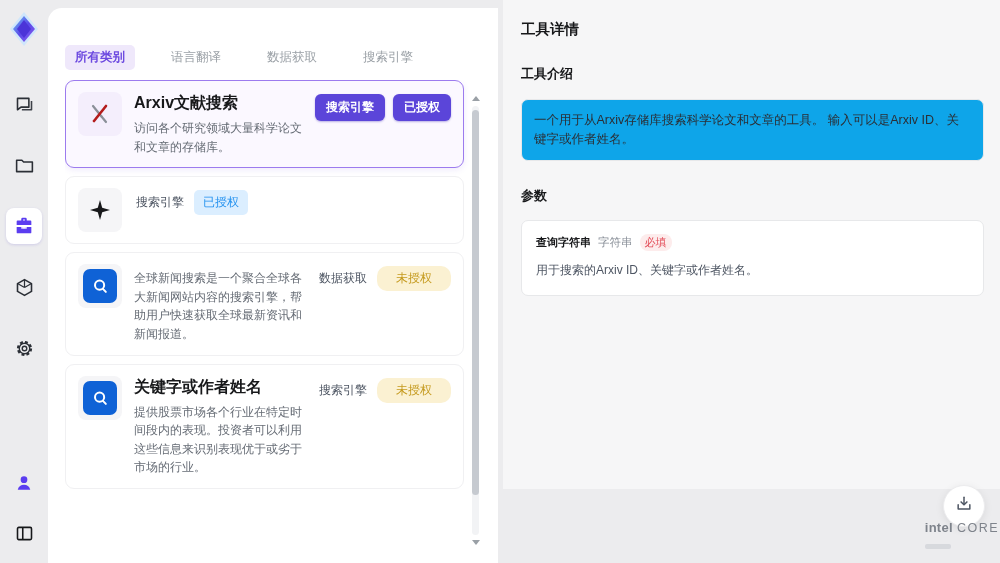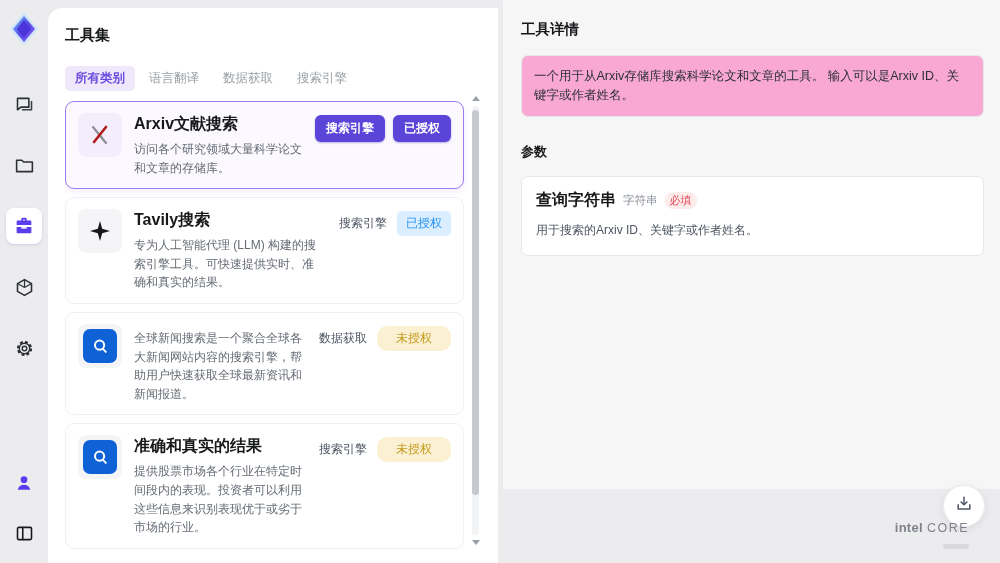--- a/index.html
+++ b/index.html
@@ -26,21 +26,21 @@
   .rail-bottom { position:absolute; bottom:12px; left:0; width:48px; display:flex; flex-direction:column; gap:14px; align-items:center; }
   .rail svg { display:block; }
 
   
   .main-panel {
     position:absolute; left:48px; top:8px; width:450px; height:555px;
     background:#ffffff; border-top-left-radius:14px;
     padding:16px 20px 0 17px;
   }
   .page-title { font-size:15px; font-weight:bold; color:#17181a; margin-top:2px; }
-  .tabs { display:flex; gap:4px; margin-top:21px; align-items:flex-end; }
+  .tabs { display:flex; gap:26px; margin-top:21px; align-items:flex-end; }
   .tab {
     font-size:12.5px; color:#9aa0a6; padding:4px 10px; border-radius:5px; cursor:pointer; white-space:nowrap;
   }
   .tab.active { background:#efe8fb; color:#6d4ae0; font-weight:bold; }
 
   .tool-list { margin-top:10px; height:475px; overflow:hidden; position:relative; padding-right:14px; }
   .tool-card {
     display:flex; gap:12px; align-items:flex-start;
     border:1px solid #f0f0f2; border-radius:9px;
     padding:11px 12px; margin-bottom:8px; background:#ffffff; cursor:pointer;
@@ -77,41 +77,41 @@
   .sb-down { bottom:18px; border-top:5px solid #9aa0a6; }
 
   
   .detail-panel {
     position:absolute; left:503px; top:0; width:497px; height:489px;
     background:#f6f6f7; padding:18px 16px 12px 18px;
   }
   .detail-title { font-size:14.5px; font-weight:bold; color:#17181a; margin-top:2px; }
   .section-heading { font-size:13px; font-weight:bold; color:#17181a; margin-top:26px; }
   .intro-box {
-    margin-top:16px; background:#f9a8d4; border:1px solid #e7e8ea; border-radius:7px;
+    margin-top:16px; background:#0ea5e9; border:1px solid #e7e8ea; border-radius:7px;
     padding:11px 12px; font-size:12.5px; color:#2b2f36; line-height:1.5;
   }
   .param-box {
     margin-top:15px; background:#ffffff; border:1px solid #e7e8ea; border-radius:7px;
     padding:13px 14px 16px 14px;
   }
   .param-head { display:flex; align-items:center; gap:7px; }
-  .param-name { font-size:16px; font-weight:bold; color:#17181a; }
+  .param-name { font-size:11px; font-weight:bold; color:#17181a; }
   .param-type { font-size:11.5px; color:#8a9099;font-family:Liberation Mono, monospace; }
   .param-required { font-size:11px; color:#e34d59; background:#fdecec; padding:1px 5px; border-radius:8px; }
   .param-desc { margin-top:11px; font-size:12px; color:#4e5663; }
 
   
   .fab {
     position:absolute; right:15px; bottom:36px; width:42px; height:42px;
     background:#ffffff; border:1px solid #ececee; border-radius:50%;
     display:flex; align-items:center; justify-content:center; cursor:pointer;
     box-shadow:0 2px 8px rgba(0,0,0,.08);
   }
-  .brand { position:absolute; right:31px; bottom:10px; text-align:right; line-height:1.1; }
+  .brand { position:absolute; right:1px; bottom:10px; line-height:1.1; }
   .brand-row { font-size:13px; color:#7e838b; letter-spacing:.3px; }
   .brand-row .b-intel { font-weight:bold; }
   .brand-row .b-core { font-weight:normal; letter-spacing:1.5px; font-size:12.5px; }
   .brand-sub { display:inline-block; width:26px; height:5px; background:#d7d9dd; border-radius:2px; margin-top:3px; }
 </style>
 </head>
 <body>
 
 <div class="rail">
   <div class="rail-logo">
@@ -188,21 +188,20 @@
         <svg width="21" height="21" viewBox="0 0 24 24" fill="none" stroke="#17181a" stroke-width="1.8">
           <rect x="4" y="5" width="16" height="14" rx="1.5"></rect>
             <line x1="10" y1="5" x2="10" y2="19"></line>
         </svg>
       </span>
     </div>
   </div>
 </div>
 
 <div class="main-panel">
-  <div class="page-title">工具集</div>
 
   <div class="tabs" id="tabs">
       <div class="tab active">所有类别</div>
       <div class="tab">语言翻译</div>
       <div class="tab">数据获取</div>
       <div class="tab">搜索引擎</div>
     </div>
 
   <div class="tool-list" id="tool-list">
       <div class="tool-card selected">
@@ -221,24 +220,20 @@
       <span class="tag tag-cat cat-solid">搜索引擎</span>
       <span class="tag tag-auth auth-solid">已授权</span>
     </div>
   </div>
       <div class="tool-card">
     <div class="tool-icon">
   <svg width="24" height="24" viewBox="0 0 24 24" fill="#17181a">
     <path d="M12 2l2.2 7.8L22 12l-7.8 2.2L12 22l-2.2-7.8L2 12l7.8-2.2z"></path>
   </svg>
 </div>
-    <div class="tool-body">
-      <div class="tool-name">Tavily搜索</div>
-      <div class="tool-desc">专为人工智能代理 (LLM) 构建的搜索引擎工具。可快速提供实时、准确和真实的结果。</div>
-    </div>
     <div class="tool-tags">
       <span class="tag tag-cat cat-plain">搜索引擎</span>
       <span class="tag tag-auth auth-blue">已授权</span>
     </div>
   </div>
       <div class="tool-card">
     <div class="tool-icon">
   <span class="blue-chip">
     <svg width="20" height="20" viewBox="0 0 24 24" fill="none" stroke="#ffffff" stroke-width="2.4" stroke-linecap="round">
       <circle cx="11.5" cy="11" r="5.5"></circle>
@@ -257,40 +252,41 @@
       <div class="tool-card">
     <div class="tool-icon">
   <span class="blue-chip">
     <svg width="20" height="20" viewBox="0 0 24 24" fill="none" stroke="#ffffff" stroke-width="2.4" stroke-linecap="round">
       <circle cx="11.5" cy="11" r="5.5"></circle>
       <path d="M15.5 15.5L19 19"></path>
     </svg>
   </span>
 </div>
     <div class="tool-body">
-      <div class="tool-name">准确和真实的结果</div>
+      <div class="tool-name">关键字或作者姓名</div>
       <div class="tool-desc">提供股票市场各个行业在特定时间段内的表现。投资者可以利用这些信息来识别表现优于或劣于市场的行业。</div>
     </div>
     <div class="tool-tags">
       <span class="tag tag-cat cat-plain">搜索引擎</span>
       <span class="tag tag-auth auth-yellow">未授权</span>
     </div>
   </div>
     </div>
 
   <div class="scrollbar">
     <div class="sb-arrow sb-up"></div>
     <div class="sb-track"></div>
     <div class="sb-thumb"></div>
     <div class="sb-arrow sb-down"></div>
   </div>
 </div>
 
 <div class="detail-panel">
   <div class="detail-title">工具详情</div>
+  <div class="section-heading">工具介绍</div>
   <div class="intro-box">一个用于从Arxiv存储库搜索科学论文和文章的工具。 输入可以是Arxiv ID、关键字或作者姓名。</div>
   <div class="section-heading">参数</div>
   <div class="param-box">
     <div class="param-head">
       <span class="param-name">查询字符串</span>
       <span class="param-type">字符串</span>
       <span class="param-required">必填</span>
     </div>
     <div class="param-desc">用于搜索的Arxiv ID、关键字或作者姓名。</div>
   </div>

